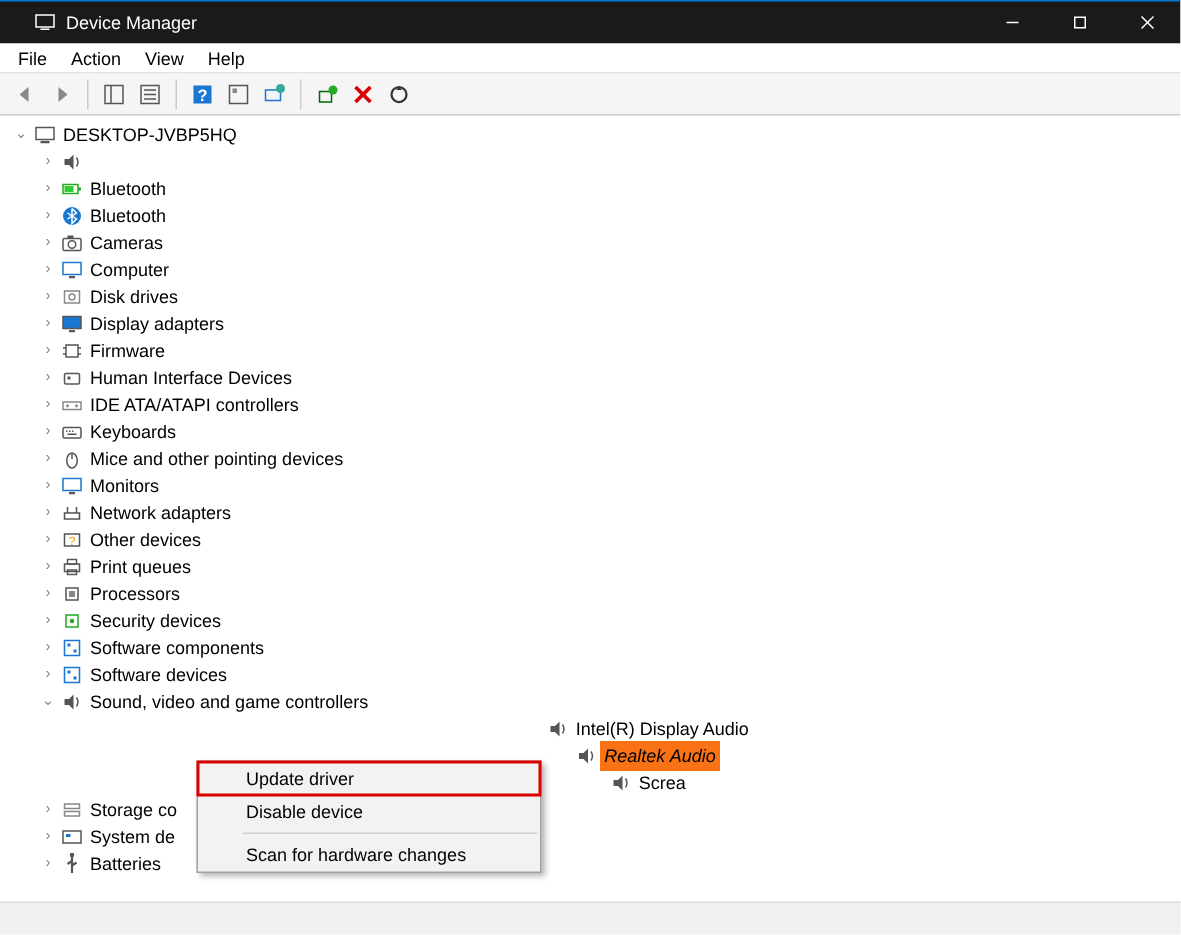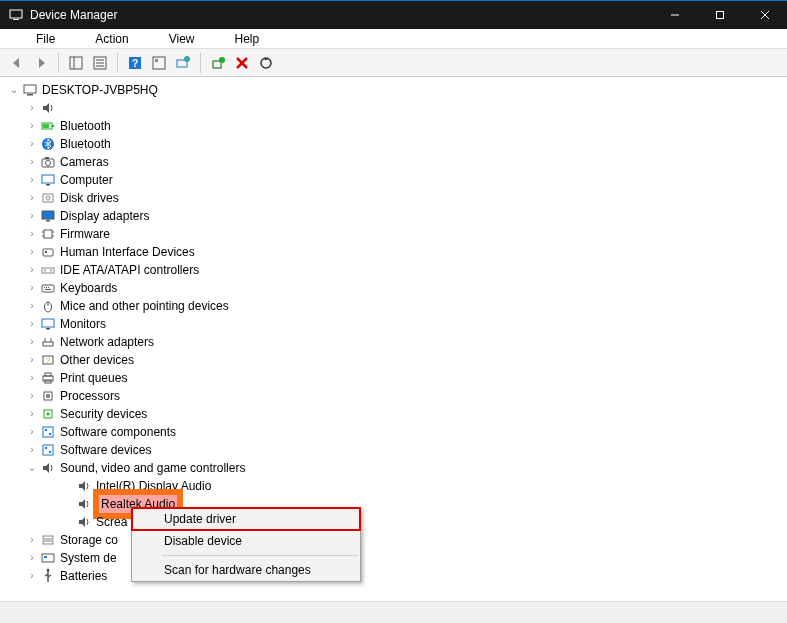--- a/index.html
+++ b/index.html
@@ -1,41 +1,41 @@
 <!DOCTYPE html>
 <html><head>
 <meta charset="utf-8">
 <style>
 * { box-sizing: border-box; margin: 0; padding: 0; font-family: "Segoe UI", Tahoma, sans-serif; }
 body { width: 787px; height: 623px; background: #fff; overflow: hidden; font-size: 12px; }
 
-.titlebar { height: 29px; background: #1a1a1a; color: #fff; display: flex; align-items: center; padding-left: 8px; border-top: 1px solid #0078d7; }
+.titlebar { height: 29px; background: #1a1a1a; color: #fff; display: flex; align-items: center; padding-left: 22px; border-top: 1px solid #0078d7; }
 .titlebar .icon { width: 16px; height: 16px; margin-right: 6px; }
 .titlebar .title { font-size: 12px; flex: 1; }
 .titlebar .win-controls { display: flex; }
 .titlebar .win-btn { width: 45px; height: 29px; display: flex; align-items: center; justify-content: center; color: #fff; }
 .titlebar .win-btn svg { width: 10px; height: 10px; }
 
 .menubar { height: 20px; background: #fff; display: flex; align-items: center; padding: 0 4px; border-bottom: 1px solid #e0e0e0; font-size: 12px; }
-.menubar .menu-item { padding: 2px 8px; margin-left: 24px; }
+.menubar .menu-item { padding: 2px 8px; }
 
 .toolbar { height: 28px; background: #f5f5f5; border-bottom: 1px solid #ccc; display: flex; align-items: center; padding: 0 6px; gap: 2px; }
 .toolbar .tbtn { width: 22px; height: 22px; display: flex; align-items: center; justify-content: center; }
 .toolbar .sep { width: 1px; height: 20px; background: #ccc; margin: 0 4px; }
 .toolbar svg, .toolbar .glyph { width: 16px; height: 16px; }
 
 .tree { padding: 4px 0 0 2px; height: calc(100% - 29px - 20px - 28px - 22px); overflow: auto; position: relative; }
 .tree-row { display: flex; align-items: center; height: 18px; line-height: 18px; font-size: 12px; white-space: nowrap; }
 .tree-row .expander { width: 12px; text-align: center; color: #888; font-size: 10px; }
 .tree-row .node-icon { width: 16px; height: 16px; margin: 0 4px 0 2px; display: inline-flex; align-items: center; justify-content: center; }
 .tree-row .label { }
-.tree-row.selected .label { background: #fca5a5; border: 6px solid #f97316; padding: 0 2px; margin-left: -3px; }
+.tree-row.selected .label { background: #f97316; border: 1px solid #f97316; padding: 0 2px; margin-left: -3px; font-style: italic; }
 .indent0 { padding-left: 6px; }
 .indent1 { padding-left: 24px; }
-.indent2 { padding-left: 60px; }
+.indent2 { padding-left: 60px; justify-content: center; }
 
 .statusbar { position: absolute; bottom: 0; left: 0; right: 0; height: 22px; background: #f0f0f0; border-top: 1px solid #ddd; }
 
 .context-menu { position: absolute; background: #f2f2f2; border: 1px solid #a0a0a0; box-shadow: 2px 2px 4px rgba(0,0,0,0.3); font-size: 12px; width: 230px; }
 .context-menu .cm-item { height: 22px; display: flex; align-items: center; padding-left: 32px; padding-right: 12px; }
 .context-menu .cm-sep { height: 1px; background: #d0d0d0; margin: 3px 2px 3px 30px; }
 .context-menu .cm-item.highlight { outline: 2px solid #d00; outline-offset: -1px; }
 </style>
 </head>
 <body>

